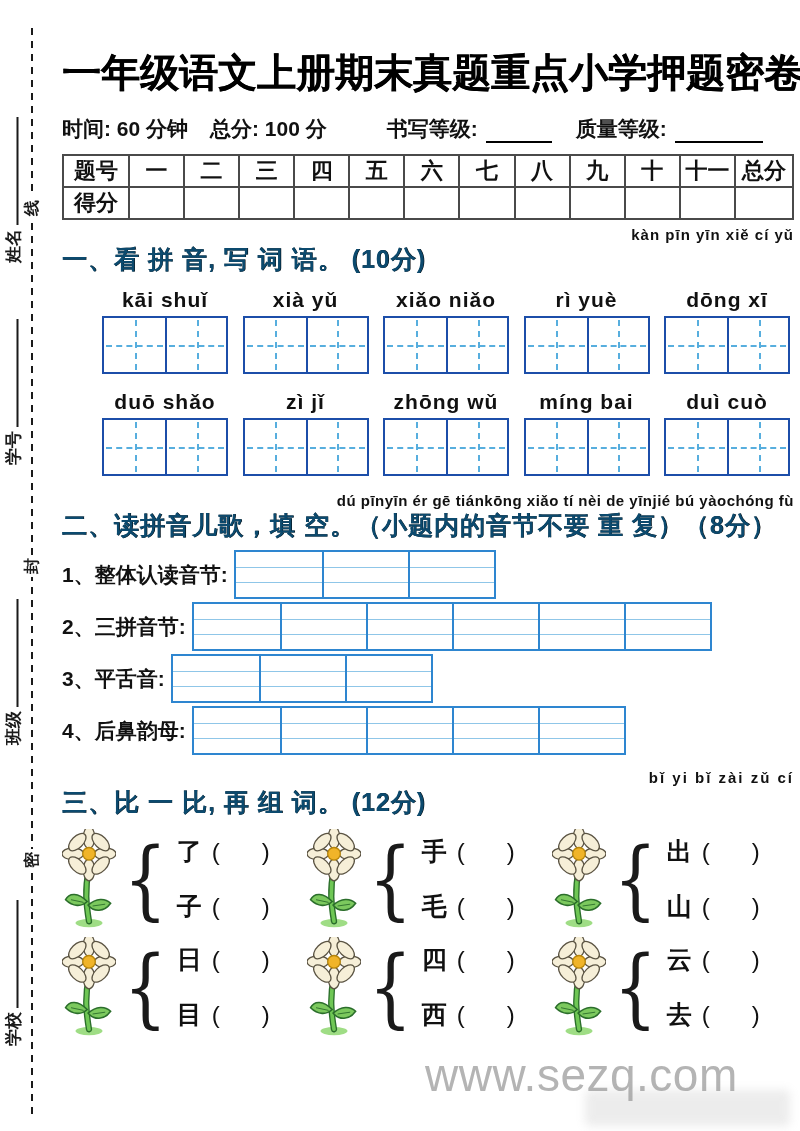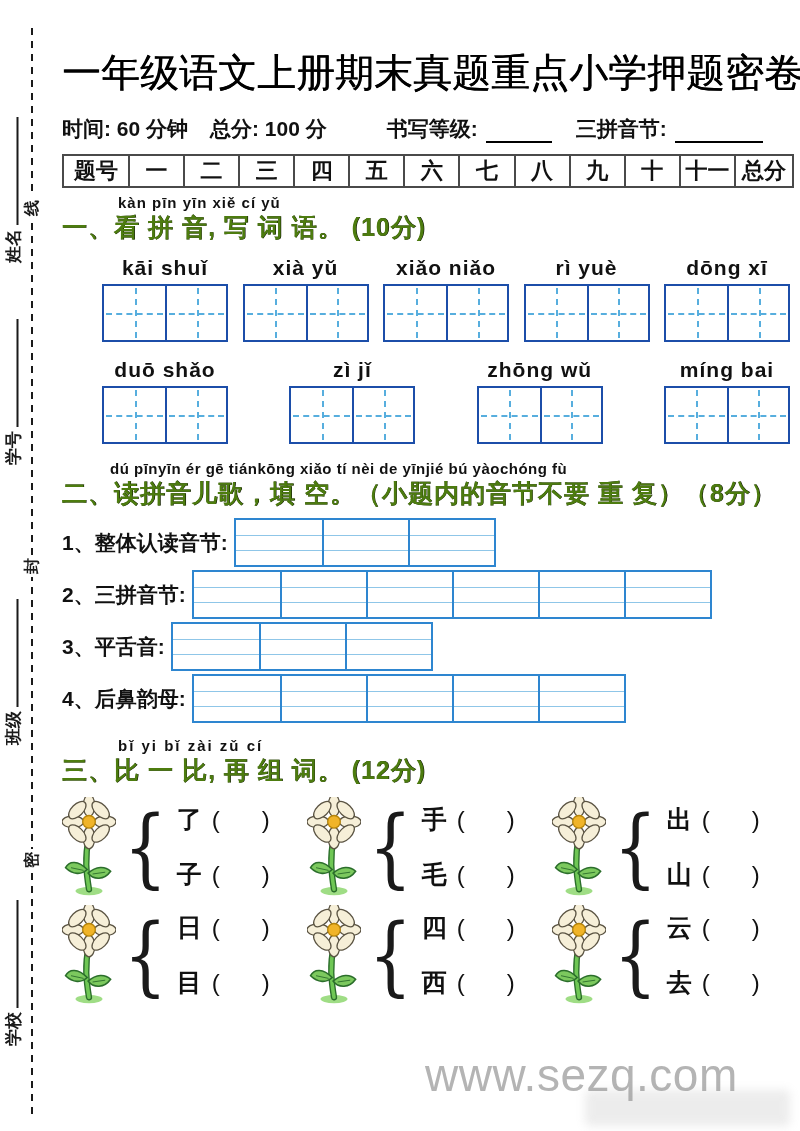--- a/index.html
+++ b/index.html
@@ -22,40 +22,40 @@
   .margin-field .mline { display:inline-block; width:108px; border-bottom:2px solid #1a1a1a; height:4px; margin-left:4px; }
   .seal-char {
     position:absolute; left:32px; width:22px; text-align:center; font-size:16px; font-weight:600;
     transform:translate(-50%,-50%) rotate(-90deg); background:#fff; color:#1a1a1a; padding:1px 0;
   }
 
   
   .content { position:absolute; left:62px; top:0; width:732px; }
 
   .paper-title {
-    margin-top:46px; text-align:left; font-size:39px; font-weight:400;
+    margin-top:46px; text-align:left; font-size:39px; font-weight:700;
     letter-spacing:0px; white-space:nowrap; color:#000;
     text-shadow:0.6px 0 #000;
   }
 
   .info-line { margin-top:15px; display:flex; align-items:flex-end; font-size:21px; font-weight:600; }
   .info-line .gap-s { width:22px; } .info-line .gap-l { width:60px; } .info-line .gap-m { width:24px; }
   .blank { display:inline-block; border-bottom:2px solid #000; height:4px; }
   .blank.w70 { width:66px; } .blank.w90 { width:88px; }
 
   table.score-table { margin-top:11px; width:100%; border-collapse:collapse; table-layout:fixed; }
   table.score-table td {
     border:2px solid #4a4a4a; height:28px; text-align:center; font-size:22px; font-weight:600;
     overflow:hidden;
   }
   table.score-table td.lbl { width:66px; }
   table.score-table td.tot { width:58px; }
 
-  .sec-pinyin { font-size:15px; font-weight:700; letter-spacing:1px; color:#111; }
-  .sec-heading { font-size:25px; font-weight:800; color:#4d7c0f; letter-spacing:1px; text-shadow:0.4px 0 #000; }
+  .sec-pinyin { font-size:15px; font-weight:700; letter-spacing:1px; color:#111;text-align:right; }
+  .sec-heading { font-size:25px; font-weight:800; color:#0c4a6e; letter-spacing:1px; text-shadow:0.4px 0 #000; }
   .s1-pinyin { margin-top:6px; margin-left:56px; }
   .s2-pinyin { margin-top:16px; margin-left:48px; letter-spacing:0.5px; }
   .s3-pinyin { margin-top:14px; margin-left:56px; letter-spacing:2px; }
 
   
   .word-row { margin-top:12px; padding-left:40px; padding-right:4px; display:flex; justify-content:space-between; }
   .word-unit { display:flex; flex-direction:column; align-items:center; }
   .word-pinyin { font-size:21px; font-weight:600; letter-spacing:1px; margin-bottom:4px; white-space:nowrap; }
   .tzg { display:flex; border:2.5px solid var(--gridblue); }
   .tzg-cell { position:relative; width:61px; height:54px; background:#fff; }
@@ -148,21 +148,21 @@
 
     <div class="info-line">
       <span>时间: 60 分钟</span>
       <span class="gap-s"></span>
       <span>总分: 100 分</span>
       <span class="gap-l"></span>
       <span>书写等级:</span>
       <span class="gap-s" style="width:8px"></span>
       <span class="blank w70"></span>
       <span class="gap-m"></span>
-      <span>三拼音节:</span>
+      <span>质量等级:</span>
       <span class="gap-s" style="width:8px"></span>
       <span class="blank w90"></span>
     </div>
 
     <table class="score-table">
       <tbody>
           <tr>
         <td class="lbl">题号</td>
         <td>一</td>
         <td>二</td>
@@ -170,20 +170,35 @@
         <td>四</td>
         <td>五</td>
         <td>六</td>
         <td>七</td>
         <td>八</td>
         <td>九</td>
         <td>十</td>
         <td>十一</td>
         <td class="tot">总分</td>
       </tr>
+      <tr>
+        <td class="lbl">得分</td>
+        <td></td>
+            <td></td>
+        <td></td>
+            <td></td>
+        <td></td>
+            <td></td>
+        <td></td>
+            <td></td>
+        <td></td>
+            <td></td>
+        <td></td>
+            <td class="tot"></td>
+      </tr>
     </tbody>
       </table>
 
     <div class="sec-pinyin s1-pinyin">kàn pīn yīn    xiě  cí    yǔ</div>
     <div class="sec-heading">一、看 拼 音, 写 词 语。 (10分)</div>
 
     <div class="word-row">
       <div class="word-unit">
         <div class="word-pinyin">kāi  shuǐ</div>
         <div class="tzg">
@@ -238,20 +253,27 @@
       </div>
       <div class="word-unit">
         <div class="word-pinyin">zhōng  wǔ</div>
         <div class="tzg">
             <div class="tzg-cell"></div>
             <div class="tzg-cell"></div>
           </div>
       </div>
       <div class="word-unit">
         <div class="word-pinyin">míng  bai</div>
+        <div class="tzg">
+            <div class="tzg-cell"></div>
+            <div class="tzg-cell"></div>
+          </div>
+      </div>
+      <div class="word-unit">
+        <div class="word-pinyin">duì   cuò</div>
         <div class="tzg">
             <div class="tzg-cell"></div>
             <div class="tzg-cell"></div>
           </div>
       </div>
     </div>
 
     <div class="sec-pinyin s2-pinyin">dú pīnyīn ér  gē     tiánkōng        xiǎo tí nèi de yīnjié bú yàochóng fù</div>
     <div class="sec-heading">二、读拼音儿歌，填 空。（小题内的音节不要 重 复）（8分）</div>
 

